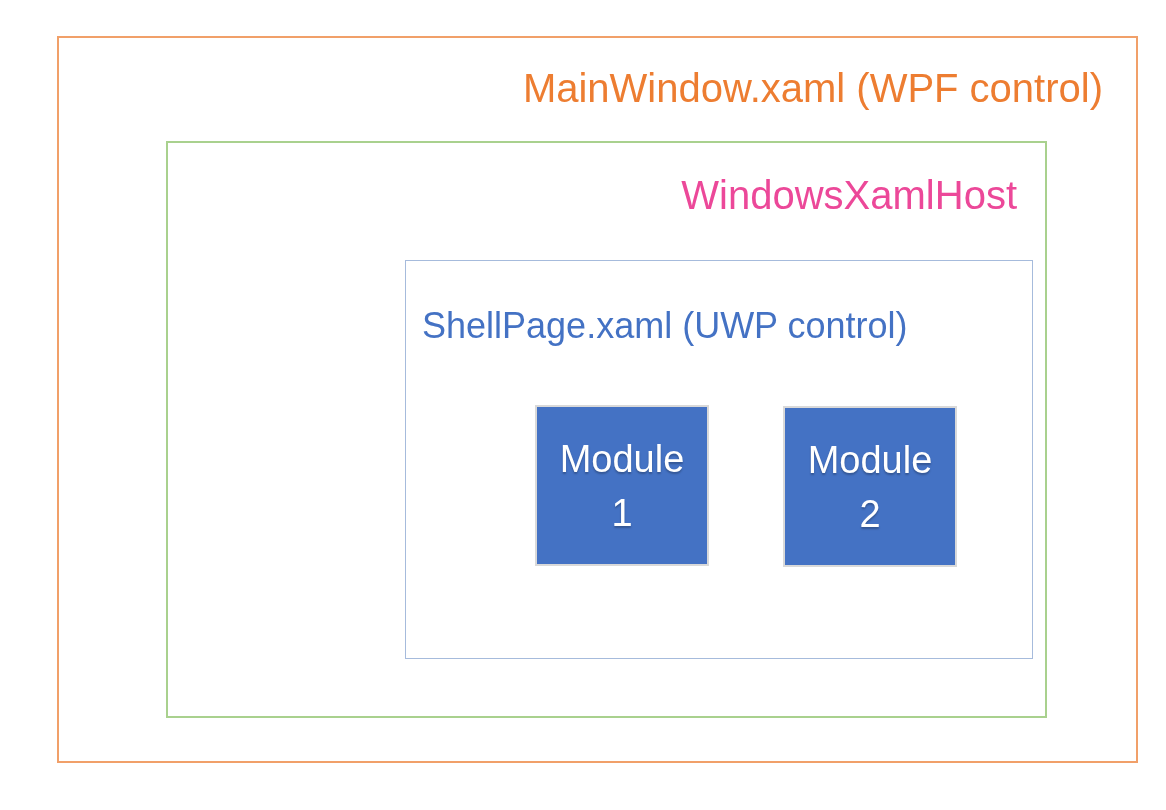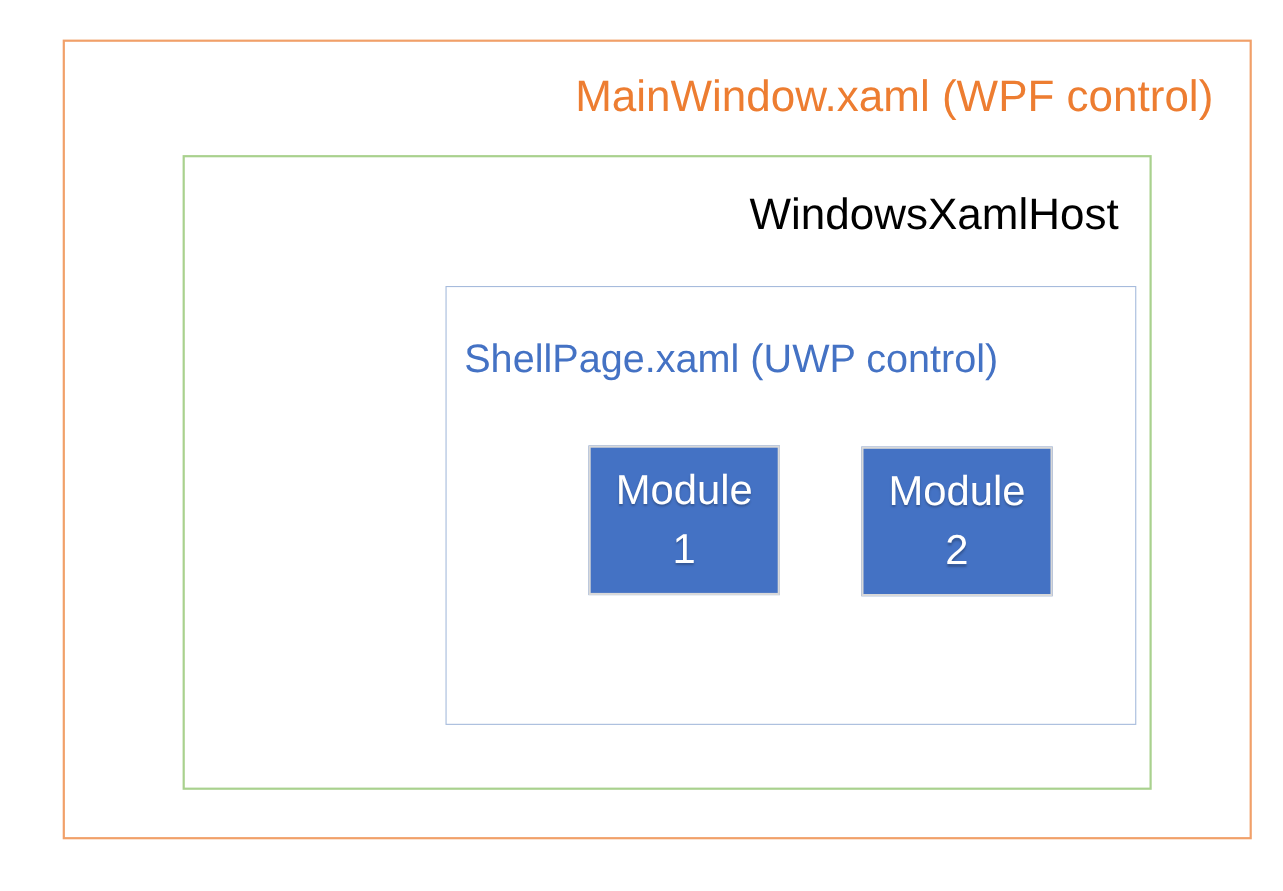--- a/index.html
+++ b/index.html
@@ -15,21 +15,21 @@
   .box { position: absolute; background: transparent; }
   .box-outer   { left: 57px;  top: 36px;  width: 1081px; height: 727px; border: 2px solid #f1a069; }
   .box-host    { left: 107px; top: 103px; width: 881px;  height: 577px; border: 2px solid #a9d18e; }
   .box-shell   { left: 202px; top: 117px; width: 628px;  height: 399px; border: 1.5px solid #a6bbdc; margin-left: 35px; }
   .box-label { position: absolute; white-space: nowrap; }
   .label-outer { top: 28px; right: 33px; font-size: 40px; color: #ed7d31; }
   .label-host  { top: 30px; right: 28px; font-size: 40px; color: #70ad47; }
   .label-shell { top: 44px; left: 16px;  font-size: 36px; color: #4472c4; }
   .module {
     position: absolute;
-    width: 174px; height: 136px;
+    width: 174px; height: 161px;
     background: #4472c4;
     border: 2px solid #d9d9d9;
     display: flex;
     flex-direction: column;
     align-items: center;
     justify-content: center;
     color: #ffffff;
     font-size: 38px;
     line-height: 54px;
     text-align: center;
@@ -42,21 +42,21 @@
 <body>
 
 <div class="canvas">
 
   <div class="box box-outer" style="border-color: rgb(241, 160, 105); padding-left: 36px;">
 
     <div class="box-label label-outer" style="color: rgb(237, 125, 49);">MainWindow.xaml (WPF control)</div>
 
     <div class="box box-host" style="border-color: rgb(169, 209, 142);">
 
-      <div class="box-label label-host" style="color: #000000;">WindowsXamlHost</div>
+      <div class="box-label label-host" style="color: #ec4899;">WindowsXamlHost</div>
 
       <div class="box box-shell" style="border-color: rgb(166, 187, 220);">
 
         <div class="box-label label-shell" style="color: rgb(68, 114, 196);">ShellPage.xaml (UWP control)</div>
 
         <div class="module module-1" style="background-color: rgb(68, 114, 196); border-color: rgb(217, 217, 217); color: rgb(255, 255, 255);">
           <div>Module</div>
           <div>1</div>
         </div>
 

